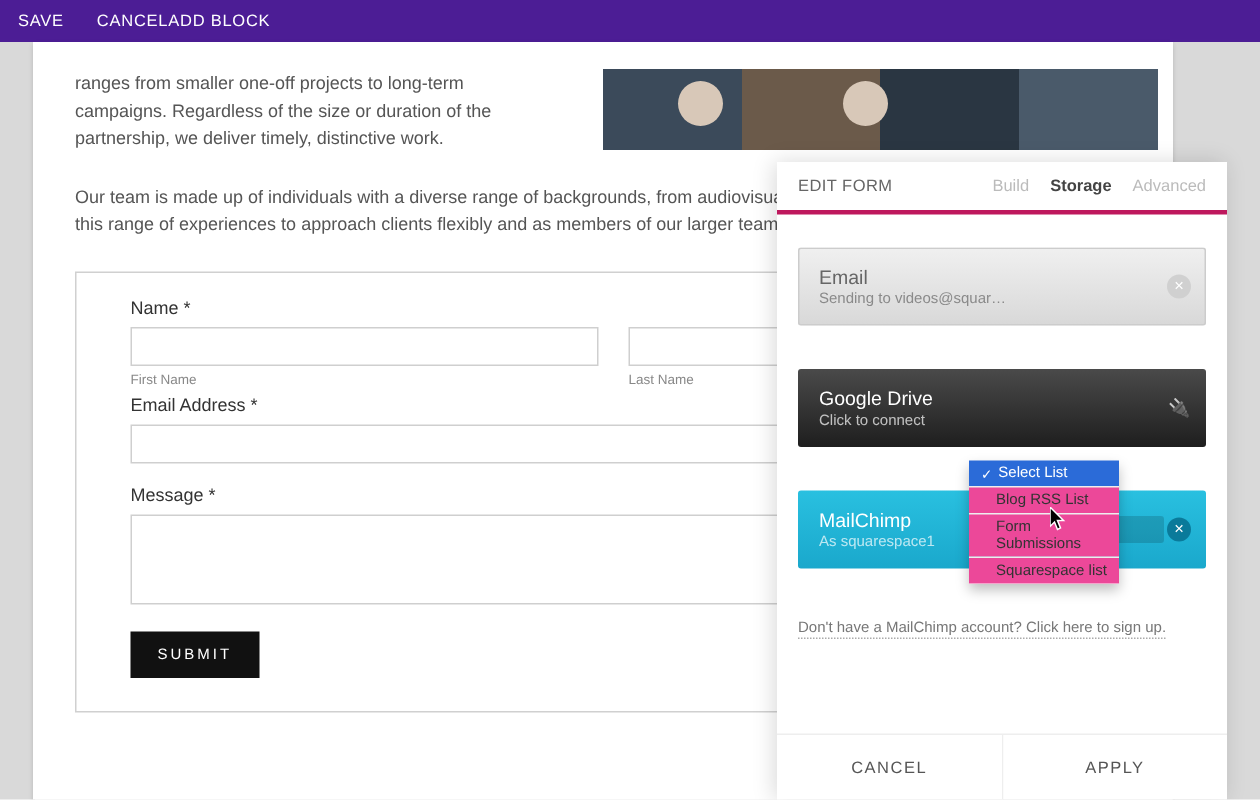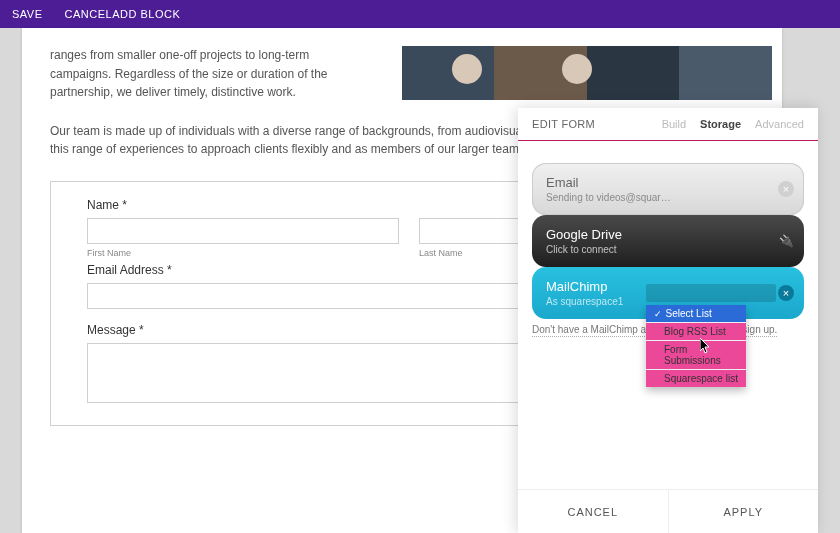--- a/index.html
+++ b/index.html
@@ -19,27 +19,27 @@
   .hero-img::after { left:160px; }
   .form-box { border:1px solid #d0d0d0; padding:16px 22px 22px 36px; }
   .label { font-size:12px; color:#333; margin-bottom:6px; }
   .row { display:flex; gap:20px; margin-bottom:4px; }
   .input { border:1px solid #cfcfcf; height:26px; background:#fff; flex:1; }
   .sub { font-size:9px; color:#888; margin-bottom:1px; }
   .textarea { border:1px solid #cfcfcf; height:60px; background:#fff; width:100%; }
   .submit-btn { margin-top:18px; background:#111; color:#fff; font-size:10px; letter-spacing:2px; padding:10px 18px; border:none; cursor:pointer; }
   
   .panel { position:absolute; top:108px; left:518px; width:300px; height:425px; background:#fff; box-shadow: -2px 0 14px rgba(0,0,0,0.15); display:flex; flex-direction:column; }
-  .panel-head { display:flex; align-items:center; padding:10px 14px; border-bottom:1px solid #be185d; font-size:11px; color:#888; }
+  .panel-head { display:flex; align-items:center; padding:10px 14px; border-bottom:3px solid #be185d; font-size:11px; color:#888; }
   .panel-title { color:#666; font-weight:500; letter-spacing:0.3px; }
   .panel-tabs { margin-left:auto; display:flex; gap:14px; font-size:11px; }
   .panel-tabs span { color:#bbb; cursor:pointer; }
   .panel-tabs .active { color:#444; font-weight:600; }
   .panel-body { flex:1; padding: 22px 14px 0 14px; position:relative; }
-  .card { border-radius:14px; padding:12px 14px; margin-bottom:0; position:relative; color:#fff; }
+  .card { border-radius:2px; padding:12px 14px; margin-bottom:29px; position:relative; color:#fff; }
   .card .title { font-size:13px; margin-bottom:2px; }
   .card .sub2 { font-size:10px; opacity:0.7; }
   .card .close-dot { position:absolute; right:10px; top:50%; transform:translateY(-50%); width:16px; height:16px; border-radius:50%; background:rgba(255,255,255,0.35); color:#999; font-size:11px; line-height:16px; text-align:center; }
   .card-email { background: linear-gradient(#f0f0f0,#d8d8d8); color:#666; box-shadow: inset 0 0 0 1px #ccc; }
   .card-email .close-dot { background:#d0d0d0; color:#fff; }
   .card-drive { background: linear-gradient(#4a4a4a,#1e1e1e); }
   .card-drive .plug { position:absolute; right:10px; top:50%; transform:translateY(-50%); color:#ddd; font-size:12px; }
   .card-mc { background: linear-gradient(#29c0e0,#1aa8cc); }
   .card-mc .close-dot { background:#0a7a9a; color:#fff; }
   .signup { font-size:10px; color:#777; border-bottom:1px dotted #aaa; display:inline-block; padding-bottom:1px; margin-top:4px; }
@@ -79,20 +79,21 @@
       <div class="input"></div>
     </div>
     <div class="row">
       <div class="sub" style="flex:1">First Name</div>
       <div class="sub" style="flex:1">Last Name</div>
     </div>
     <div class="label">Email Address *</div>
     <div class="input" style="width:100%; margin-bottom:14px"></div>
     <div class="label">Message *</div>
     <div class="textarea"></div>
+    <button class="submit-btn">SUBMIT</button>
   </div>
 </div>
 
 <div class="panel">
   <div class="panel-head">
     <span class="panel-title">EDIT FORM</span>
     <div class="panel-tabs">
       <span>Build</span>
       <span class="active">Storage</span>
       <span>Advanced</span>

